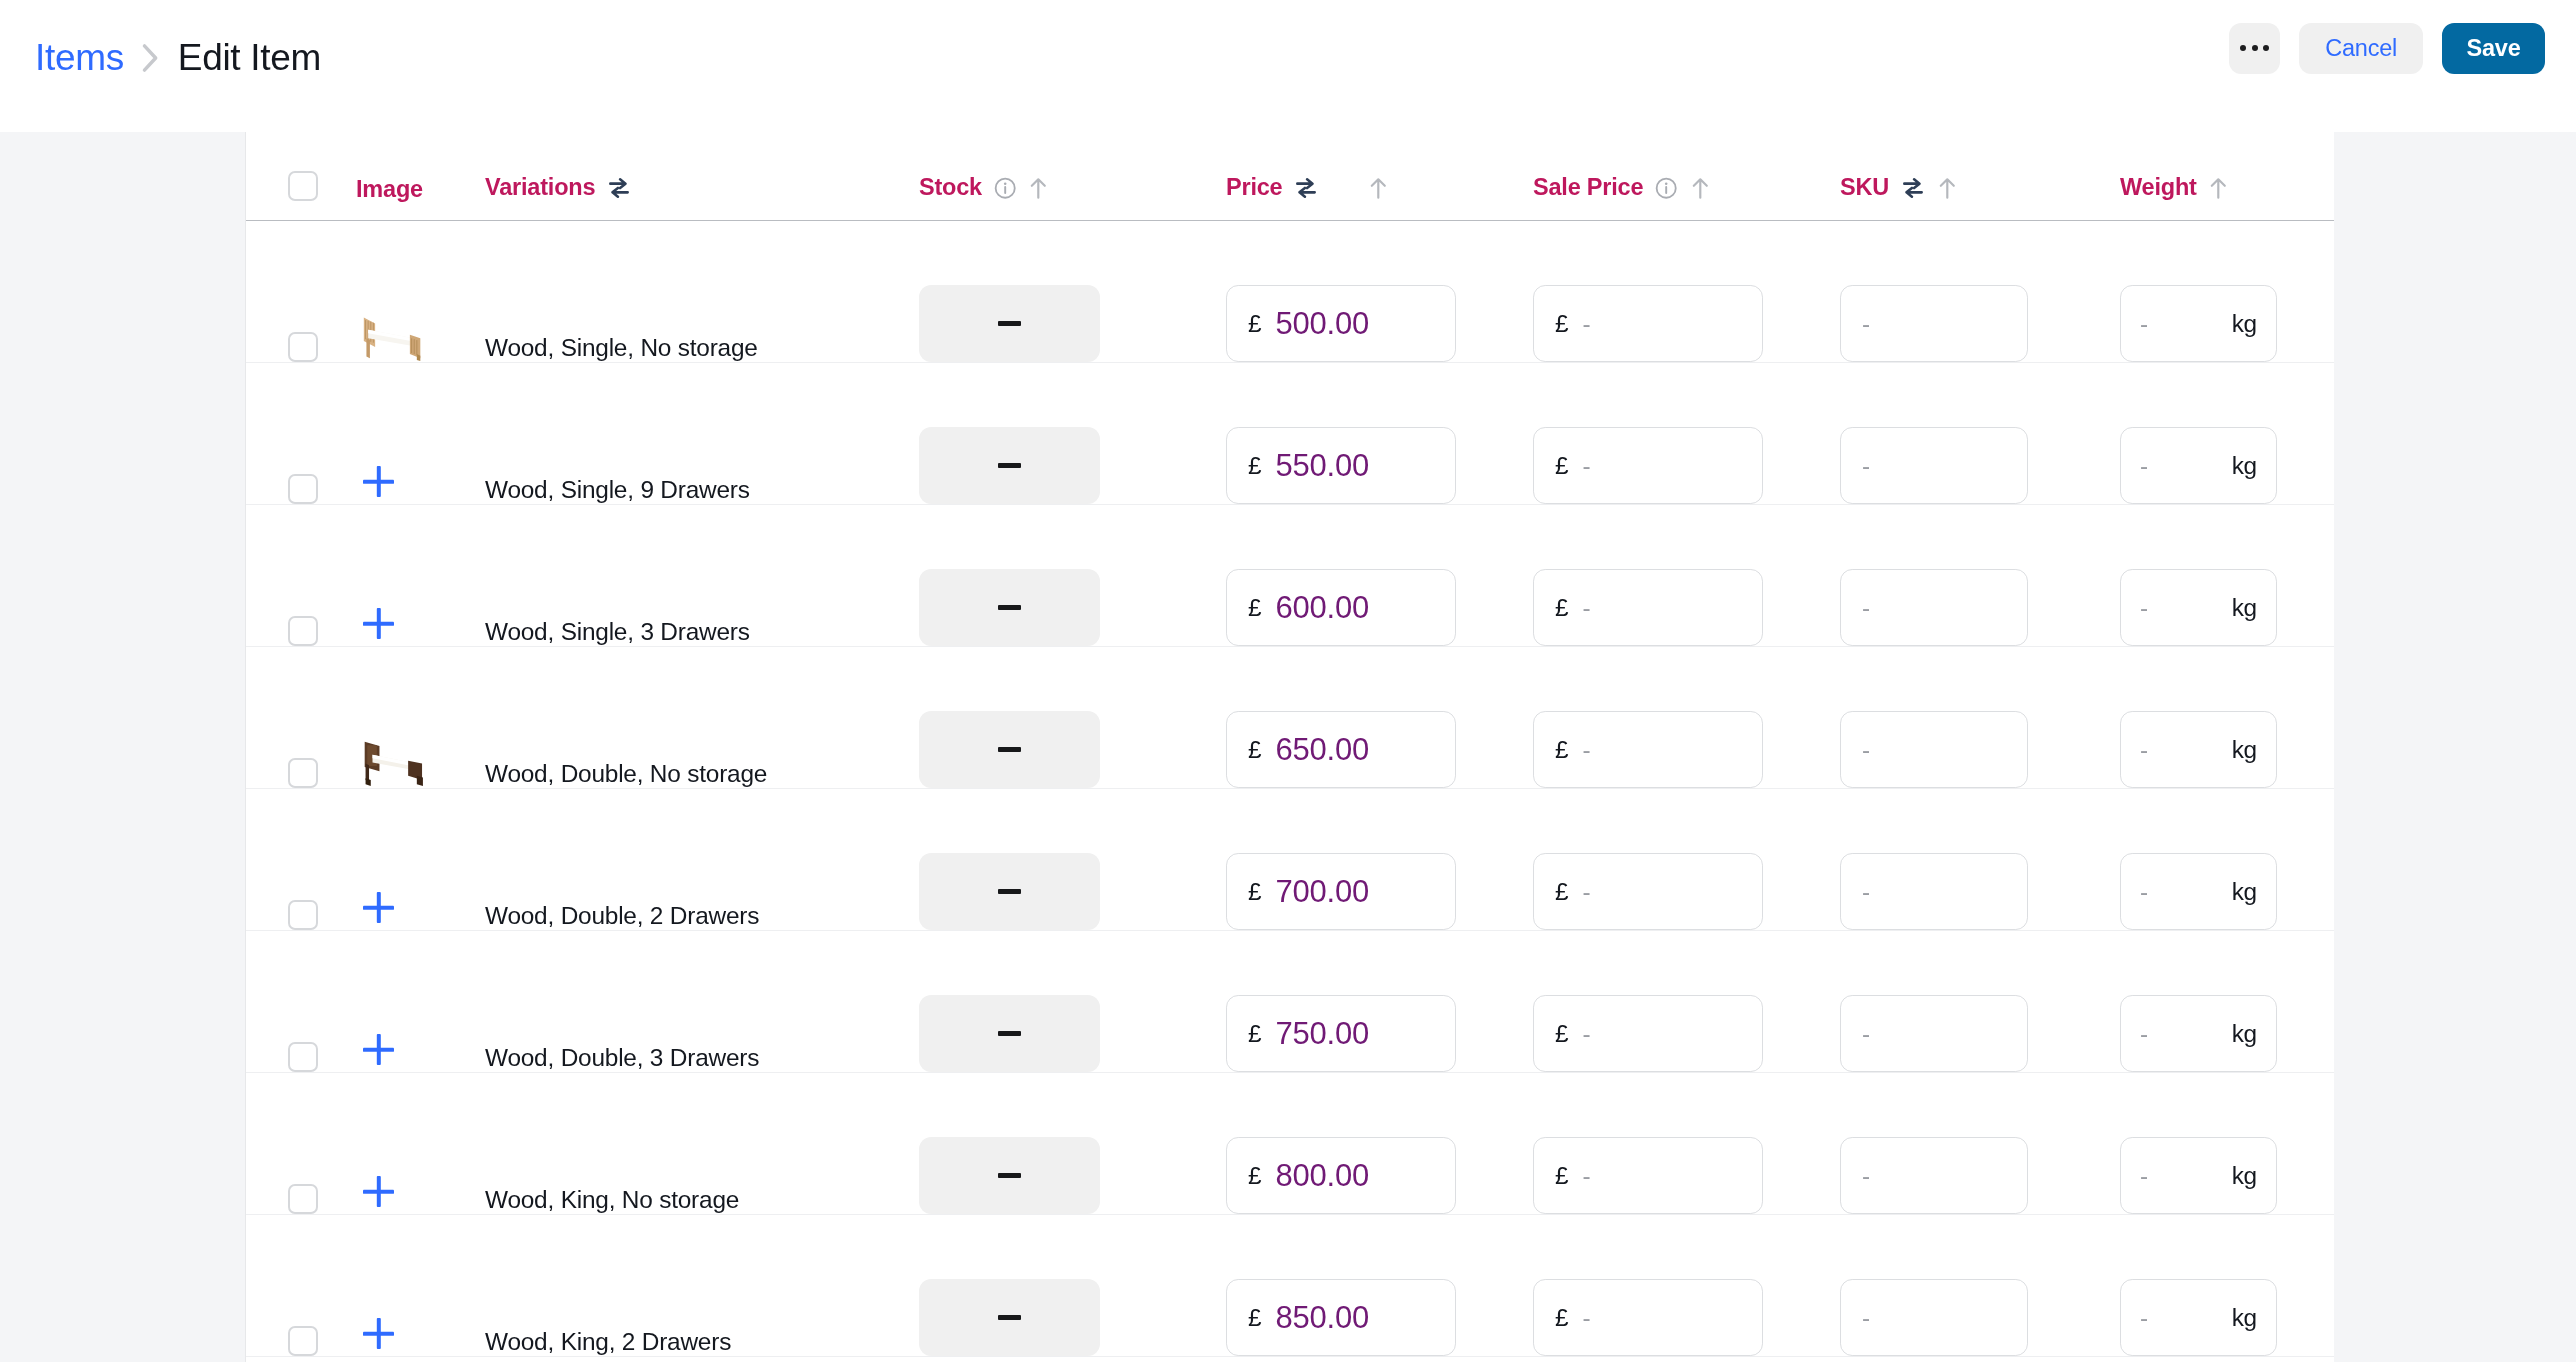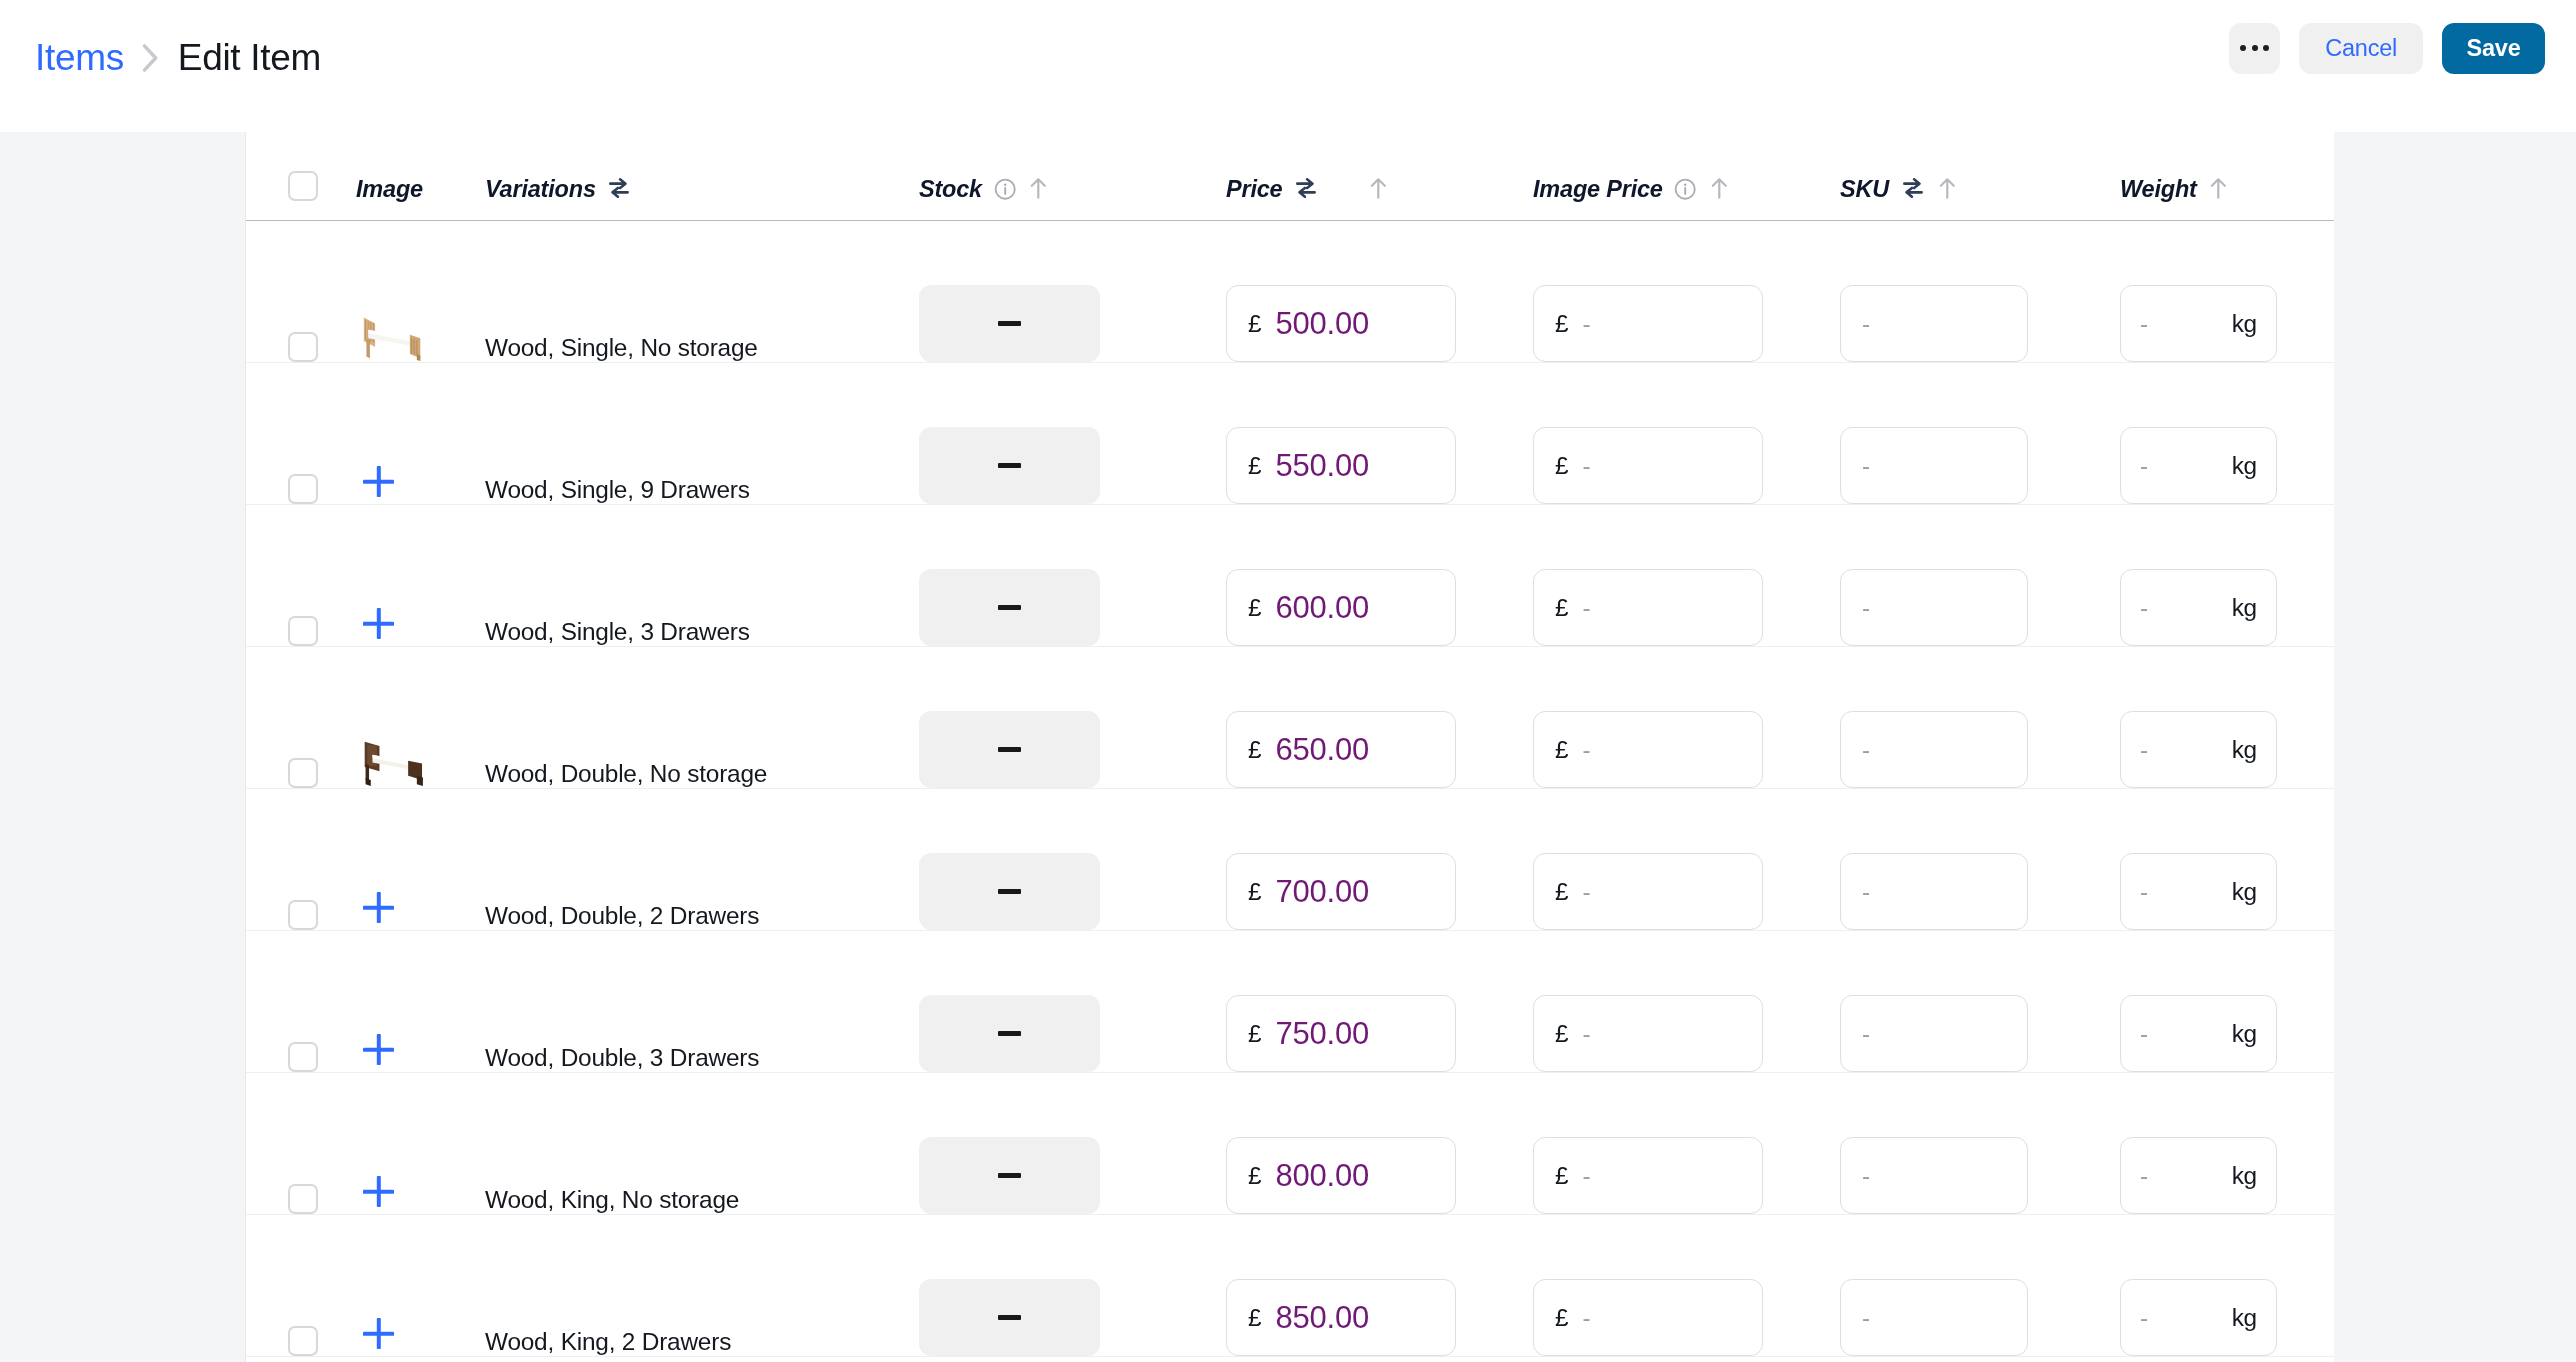--- a/index.html
+++ b/index.html
@@ -84,23 +84,23 @@
   .c-var    { width: 434px; flex: 0 0 434px; display: flex; align-items: center; }
   .c-stock  { width: 307px; flex: 0 0 307px; display: flex; align-items: center; }
   .c-price  { width: 307px; flex: 0 0 307px; display: flex; align-items: center; margin-top: 32px; }
   .c-sale   { width: 307px; flex: 0 0 307px; display: flex; align-items: center; }
   .c-sku    { width: 280px; flex: 0 0 280px; display: flex; align-items: center; }
   .c-weight { width: 218px; flex: 0 0 218px; display: flex; align-items: center; }
 
   .head-row .c-check { align-items: flex-end; }
 
   .hlabel {
-    display: inline-flex; align-items: flex-end; gap: 10.5px;
-    font-size: 23.5px; font-weight: 700; color: #0f172a; letter-spacing: -0.2px;
-    white-space: nowrap; line-height: 1; font-style: italic;
+    display: inline-flex; align-items: center; gap: 10.5px;
+    font-size: 23.5px; font-weight: 700; color: #be185d; letter-spacing: -0.2px;
+    white-space: nowrap; line-height: 1;
   }
   .hlabel .txt { line-height: 1; }
   .gap-arrow { margin-left: 37px; }
 
   
   .cbox {
     width: 30px; height: 30px; border: 2.2px solid #d6d8db; border-radius: 7px;
     background: #ffffff; cursor: pointer; flex: 0 0 30px;
   }
 
@@ -236,21 +236,21 @@
             </span>
             <span class="icon ic-arrow gap-arrow">
               <svg width="22.6" height="26" viewBox="0 0 20 24">
                   <path d="M10 21V4M4 10l6-6 6 6" fill="none" stroke="#b5b8bd" stroke-width="2" stroke-linecap="round" stroke-linejoin="round"></path>
                 </svg>
             </span>
           </span>
         </div>
         <div class="c-sale">
           <span class="hlabel">
-            <span class="txt">Image Price</span>
+            <span class="txt">Sale Price</span>
             <span class="icon ic-info">
               <svg width="24.4" height="24.4" viewBox="0 0 24 24">
                   <circle cx="12" cy="12" r="9.4" fill="none" stroke="#a9acb2" stroke-width="1.8"></circle>
                   <circle cx="12" cy="7.6" r="1.25" fill="#a9acb2"></circle>
                   <path d="M12 10.8v6" stroke="#a9acb2" stroke-width="1.9" stroke-linecap="round"></path>
                 </svg>
             </span>
             <span class="icon ic-arrow">
               <svg width="22.6" height="26" viewBox="0 0 20 24">
                   <path d="M10 21V4M4 10l6-6 6 6" fill="none" stroke="#b5b8bd" stroke-width="2" stroke-linecap="round" stroke-linejoin="round"></path>

